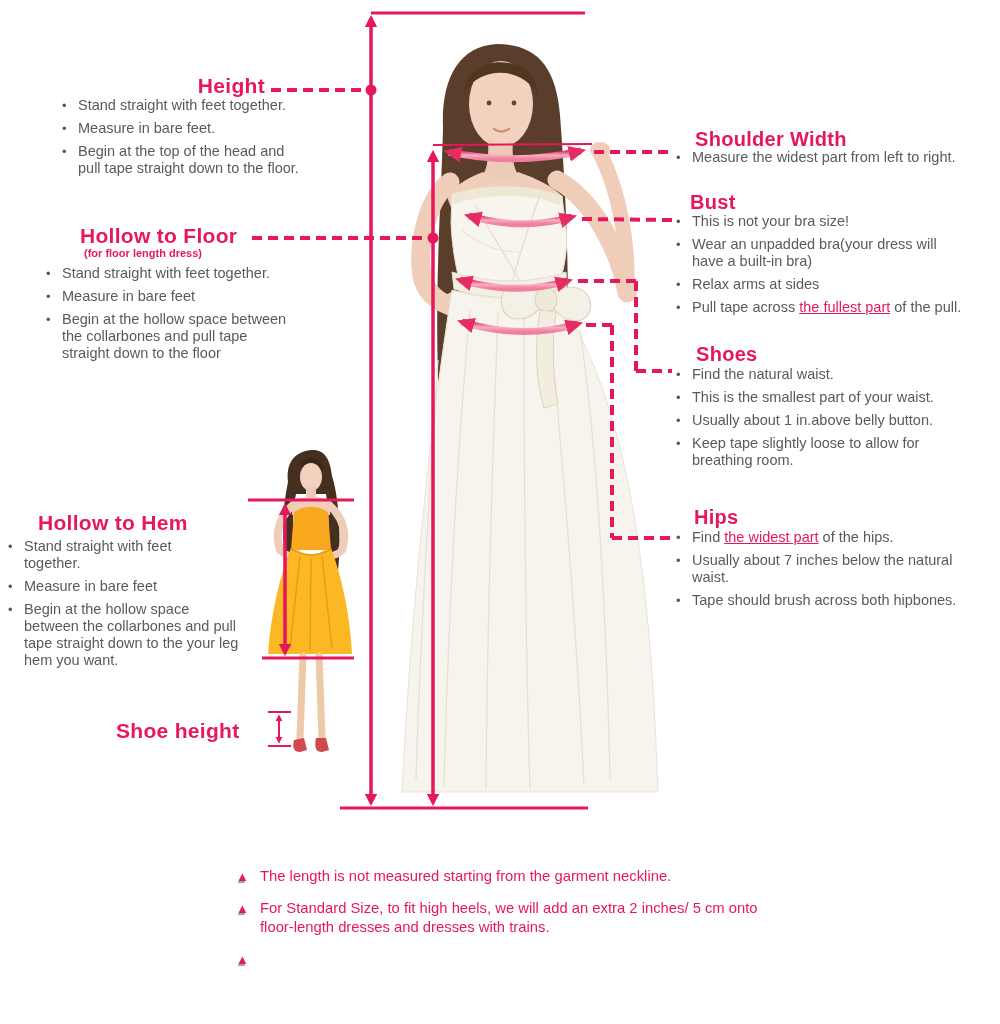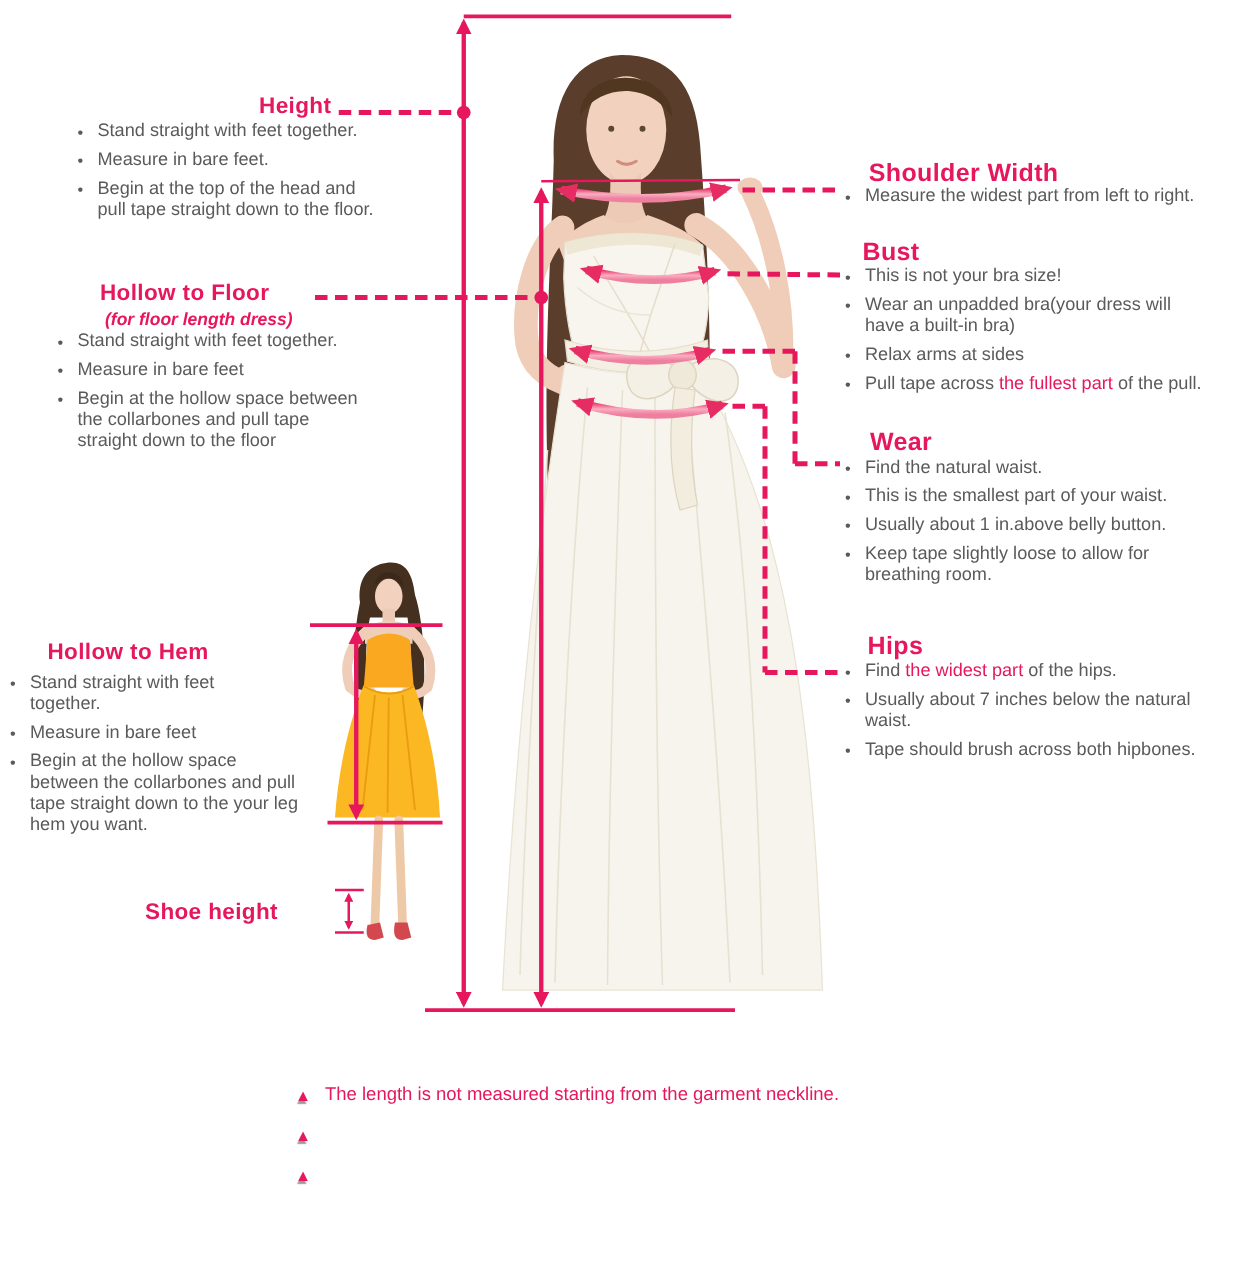--- a/index.html
+++ b/index.html
@@ -2,29 +2,29 @@
 <html><head>
 <meta charset="utf-8">
 <style>
   html,body{margin:0;padding:0;background:#ffffff;}
   .canvas{
     position:relative;width:1000px;height:1024px;background:#fff;
     font-family:"Liberation Sans", sans-serif;overflow:hidden;
     --pink:#e6175c;--gray:#5a5a5a;
   }
   .svg-layer{position:absolute;left:0;top:0;width:1000px;height:1024px;}
-  .title{position:absolute;color:var(--pink);font-weight:bold;font-size:18px;letter-spacing:.3px;white-space:nowrap;}
+  .title{position:absolute;color:var(--pink);font-weight:bold;font-size:21px;letter-spacing:.3px;white-space:nowrap;}
   .title.r{font-size:20px;}
-  .subtitle{position:absolute;color:var(--pink);font-weight:bold;font-size:14px;white-space:nowrap;font-style:italic;}
+  .subtitle{position:absolute;color:var(--pink);font-weight:bold;font-size:11px;white-space:nowrap;}
   ul.blist{position:absolute;list-style:none;margin:0;padding:0;color:var(--gray);
     font-size:14.5px;line-height:17px;}
   .blist li{display:flex;align-items:flex-start;margin-bottom:6px;}
   .blist .b{flex:none;width:16px;font-size:13px;line-height:17px;color:var(--gray);}
   .t{white-space:pre-line;}
-  .hl{color:var(--pink);}
+  .hl{color:var(--pink);text-decoration:underline;}
   .notes{position:absolute;left:236px;top:867px;width:640px;color:var(--pink);
     font-size:14.8px;line-height:19px;font-weight:normal;}
   .note{display:flex;align-items:flex-start;margin-bottom:13px;}
   .note .tri{flex:none;width:24px;font-size:13px;line-height:19px;
     text-shadow:-1px 2px 1px #9a9a9a;}
 </style>
 </head>
 <body>
 
 <div class="canvas" style="--pink: #e6175c; --gray: #5a5a5a;">
@@ -212,21 +212,21 @@
     <li>
         <span class="b">•</span>
         <span class="t">Relax arms at sides</span>
       </li>
     <li>
         <span class="b">•</span>
         <span class="t"><span>Pull tape across </span><span class="hl">the fullest part</span><span> of the pull.</span></span>
       </li>
   </ul>
 
-  <div class="title r" style="left:696px;top:343px;">Wear</div>
+  <div class="title r" style="left:696px;top:343px;">Shoes</div>
   <ul class="blist" style="left:676px;top:366px;width:322px;">
     <li>
         <span class="b">•</span>
         <span class="t">Find the natural waist.</span>
       </li>
     <li>
         <span class="b">•</span>
         <span class="t">This is the smallest part of your waist.</span>
       </li>
     <li>
@@ -257,19 +257,21 @@
       </li>
   </ul>
 
   <div class="notes">
     <div class="note">
       <span class="tri">▲</span>
       <span class="t">The length is not measured starting from the garment neckline.</span>
     </div>
     <div class="note">
       <span class="tri">▲</span>
+      <span class="t">For Standard Size, to fit high heels, we will add an extra 2 inches/ 5 cm onto
+floor-length dresses and dresses with trains.</span>
     </div>
     <div class="note">
       <span class="tri">▲</span>
     </div>
   </div>
 
 </div>
 
 </body></html>

